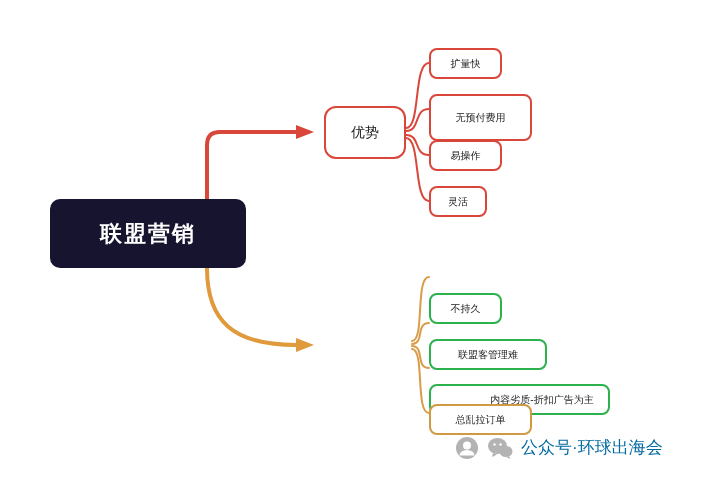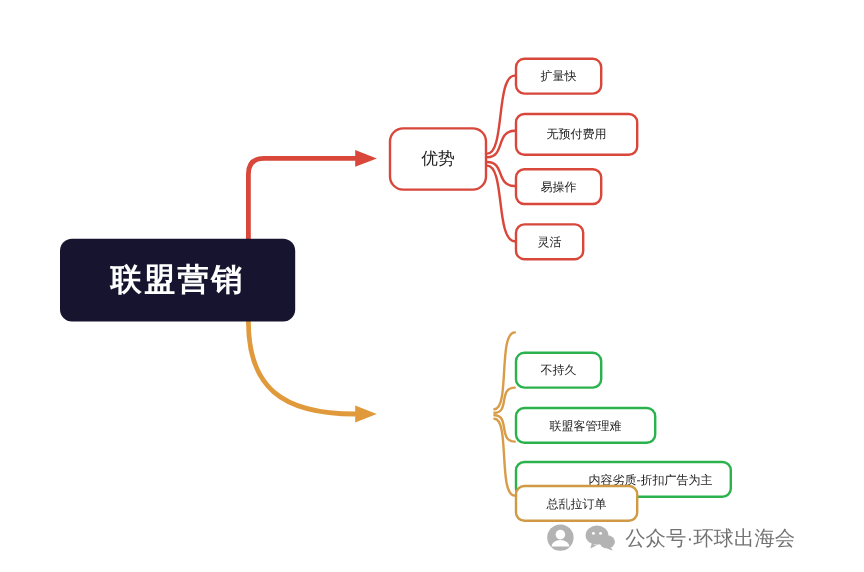--- a/index.html
+++ b/index.html
@@ -21,21 +21,21 @@
     position:absolute;
     display:flex;align-items:center;justify-content:center;
     background:#ffffff;
     box-sizing:border-box;
     color:#222222;
     white-space:nowrap;
   }
   .root{
     background:#16142e;
     color:#ffffff;
-    font-size:26px;
+    font-size:22px;
     font-weight:bold;
     letter-spacing:2px;
     border-radius:10px;
   }
   .branch{
     font-size:14px;
     border-radius:12px;
     border:2.5px solid #000;
     font-weight:500;
   }
@@ -45,22 +45,22 @@
     font-size:10px;
     border-radius:8px;
     border:2px solid #000;
   }
   .leaf-red{border-color:#d9463a;}
   .leaf-green{border-color:#2bb24c;margin-top:31px;}
   .leaf-tan{border-color:#cf9a43;}
   .watermark{
     position:absolute;
     left:455px;top:436px;
-    display:flex;align-items:center;gap:8px;
-    color:#737373;
+    display:flex;align-items:flex-start;gap:8px;
+    color:#0369a1;
     font-size:17px;
   }
   .wm-icon{display:block;}
 </style>
 </head>
 <body>
 
 <div class="canvas">
 
   <svg class="connectors" width="720" height="477" viewBox="0 0 720 477" aria-hidden="true">
@@ -81,21 +81,21 @@
     <path class="thin-tan" d="M412 346 C425 346 415 368 429 368"></path>
     <path class="thin-tan" d="M412 349 C425 349 415 413 429 413"></path>
   </svg>
 
   <div class="node root" style="left:50px;top:199px;width:196px;height:69px;">联盟营销</div>
 
   <div class="node branch branch-adv" style="left:324px;top:106px;width:82px;height:53px;">优势</div>
 
 
   <div class="node leaf leaf-red" style="left:429px;top:48px;width:73px;height:31px;">扩量快</div>
-  <div class="node leaf leaf-red" style="left:429px;top:94px;width:103px;height:36px;">无预付费用</div>
+  <div class="node leaf leaf-red" style="left:429px;top:94px;width:103px;height:47px;">无预付费用</div>
   <div class="node leaf leaf-red" style="left:429px;top:140px;width:73px;height:31px;">易操作</div>
   <div class="node leaf leaf-red" style="left:429px;top:186px;width:58px;height:31px;">灵活</div>
 
   <div class="node leaf leaf-green" style="left:429px;top:262px;width:73px;height:31px;">不持久</div>
   <div class="node leaf leaf-green" style="left:429px;top:308px;width:118px;height:31px;">联盟客管理难</div>
   <div class="node leaf leaf-green" style="left:429px;top:353px;width:181px;height:31px;padding-left:45px;">内容劣质-折扣广告为主</div>
   <div class="node leaf leaf-tan" style="left:429px;top:404px;width:103px;height:31px;">总乱拉订单</div>
 
   <div class="watermark">
     <svg class="wm-icon" width="24" height="24" viewBox="0 0 24 24">

